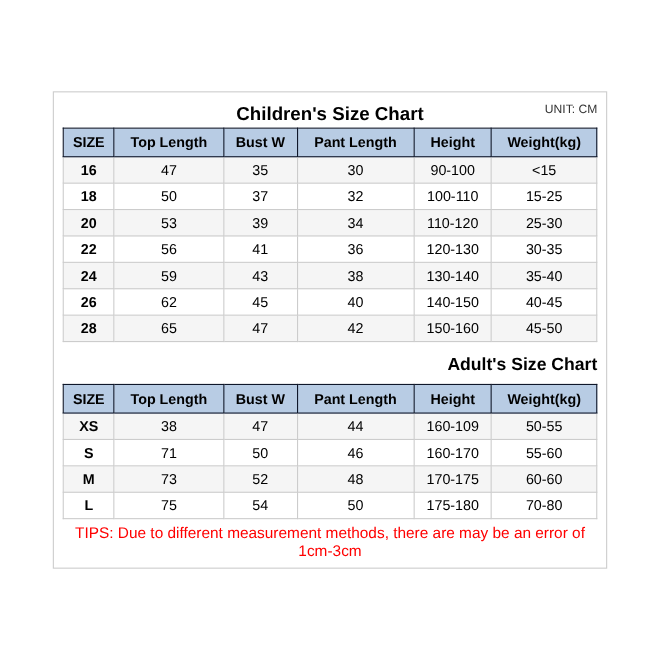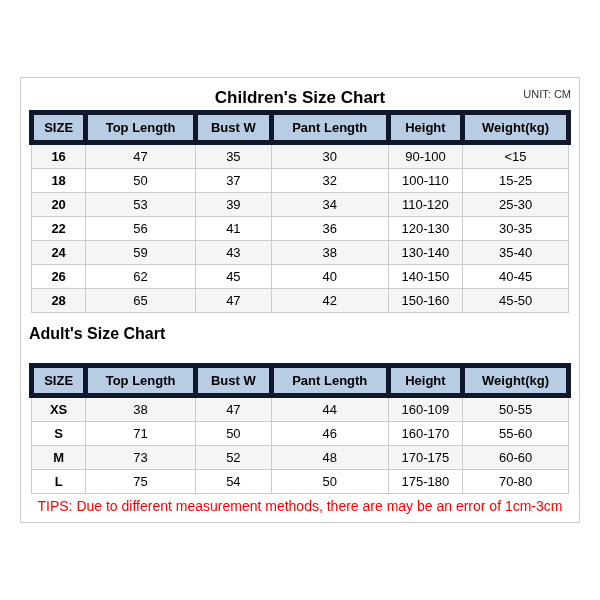--- a/index.html
+++ b/index.html
@@ -7,21 +7,21 @@
       width: 600px;
       height: 600px;
       background: #fff;
       font-family: Arial, sans-serif;
       font-size: 13px;
       display: flex;
       align-items: center;
       justify-content: center;
     }
     .chart-container {
-      width: 560px;
+      width: 504px;
       border: 1px solid #ccc;
       padding: 10px 8px 8px 8px;
       background: #fff;
     }
     .main-title {
       text-align: center;
       font-size: 17px;
       font-weight: bold;
       margin-bottom: 2px;
       position: relative;
@@ -35,43 +35,43 @@
       color: #333;
       margin-left: 12px;
     }
     table {
       width: 100%;
       border-collapse: collapse;
       margin-bottom: 4px;
     }
     table thead tr th {
       background-color: #b8cce4;
-      border: 5px solid #0f172a;
+      border: 1px solid #0f172a;
       padding: 5px 3px;
       text-align: center;
       font-weight: bold;
       font-size: 13px;
     }
     table tbody tr td {
       border: 1px solid #ccc;
       padding: 4px 3px;
       text-align: center;
       font-size: 13px;
     }
     table tbody tr:nth-child(odd) td {
       background-color: #f5f5f5;
     }
     table tbody tr:nth-child(even) td {
       background-color: #fff;
     }
     .section-header {
-      text-align: left;
+      text-align: right;
       font-size: 16px;
       font-weight: bold;
-      padding: 8px 0 20px 0;
+      padding: 8px 0 8px 0;
       display: block;
     }
     .tips {
       text-align: center;
       color: red;
       font-size: 14px;
       margin-top: 2px;
     }
     td:first-child, th:first-child {
       font-weight: bold;

